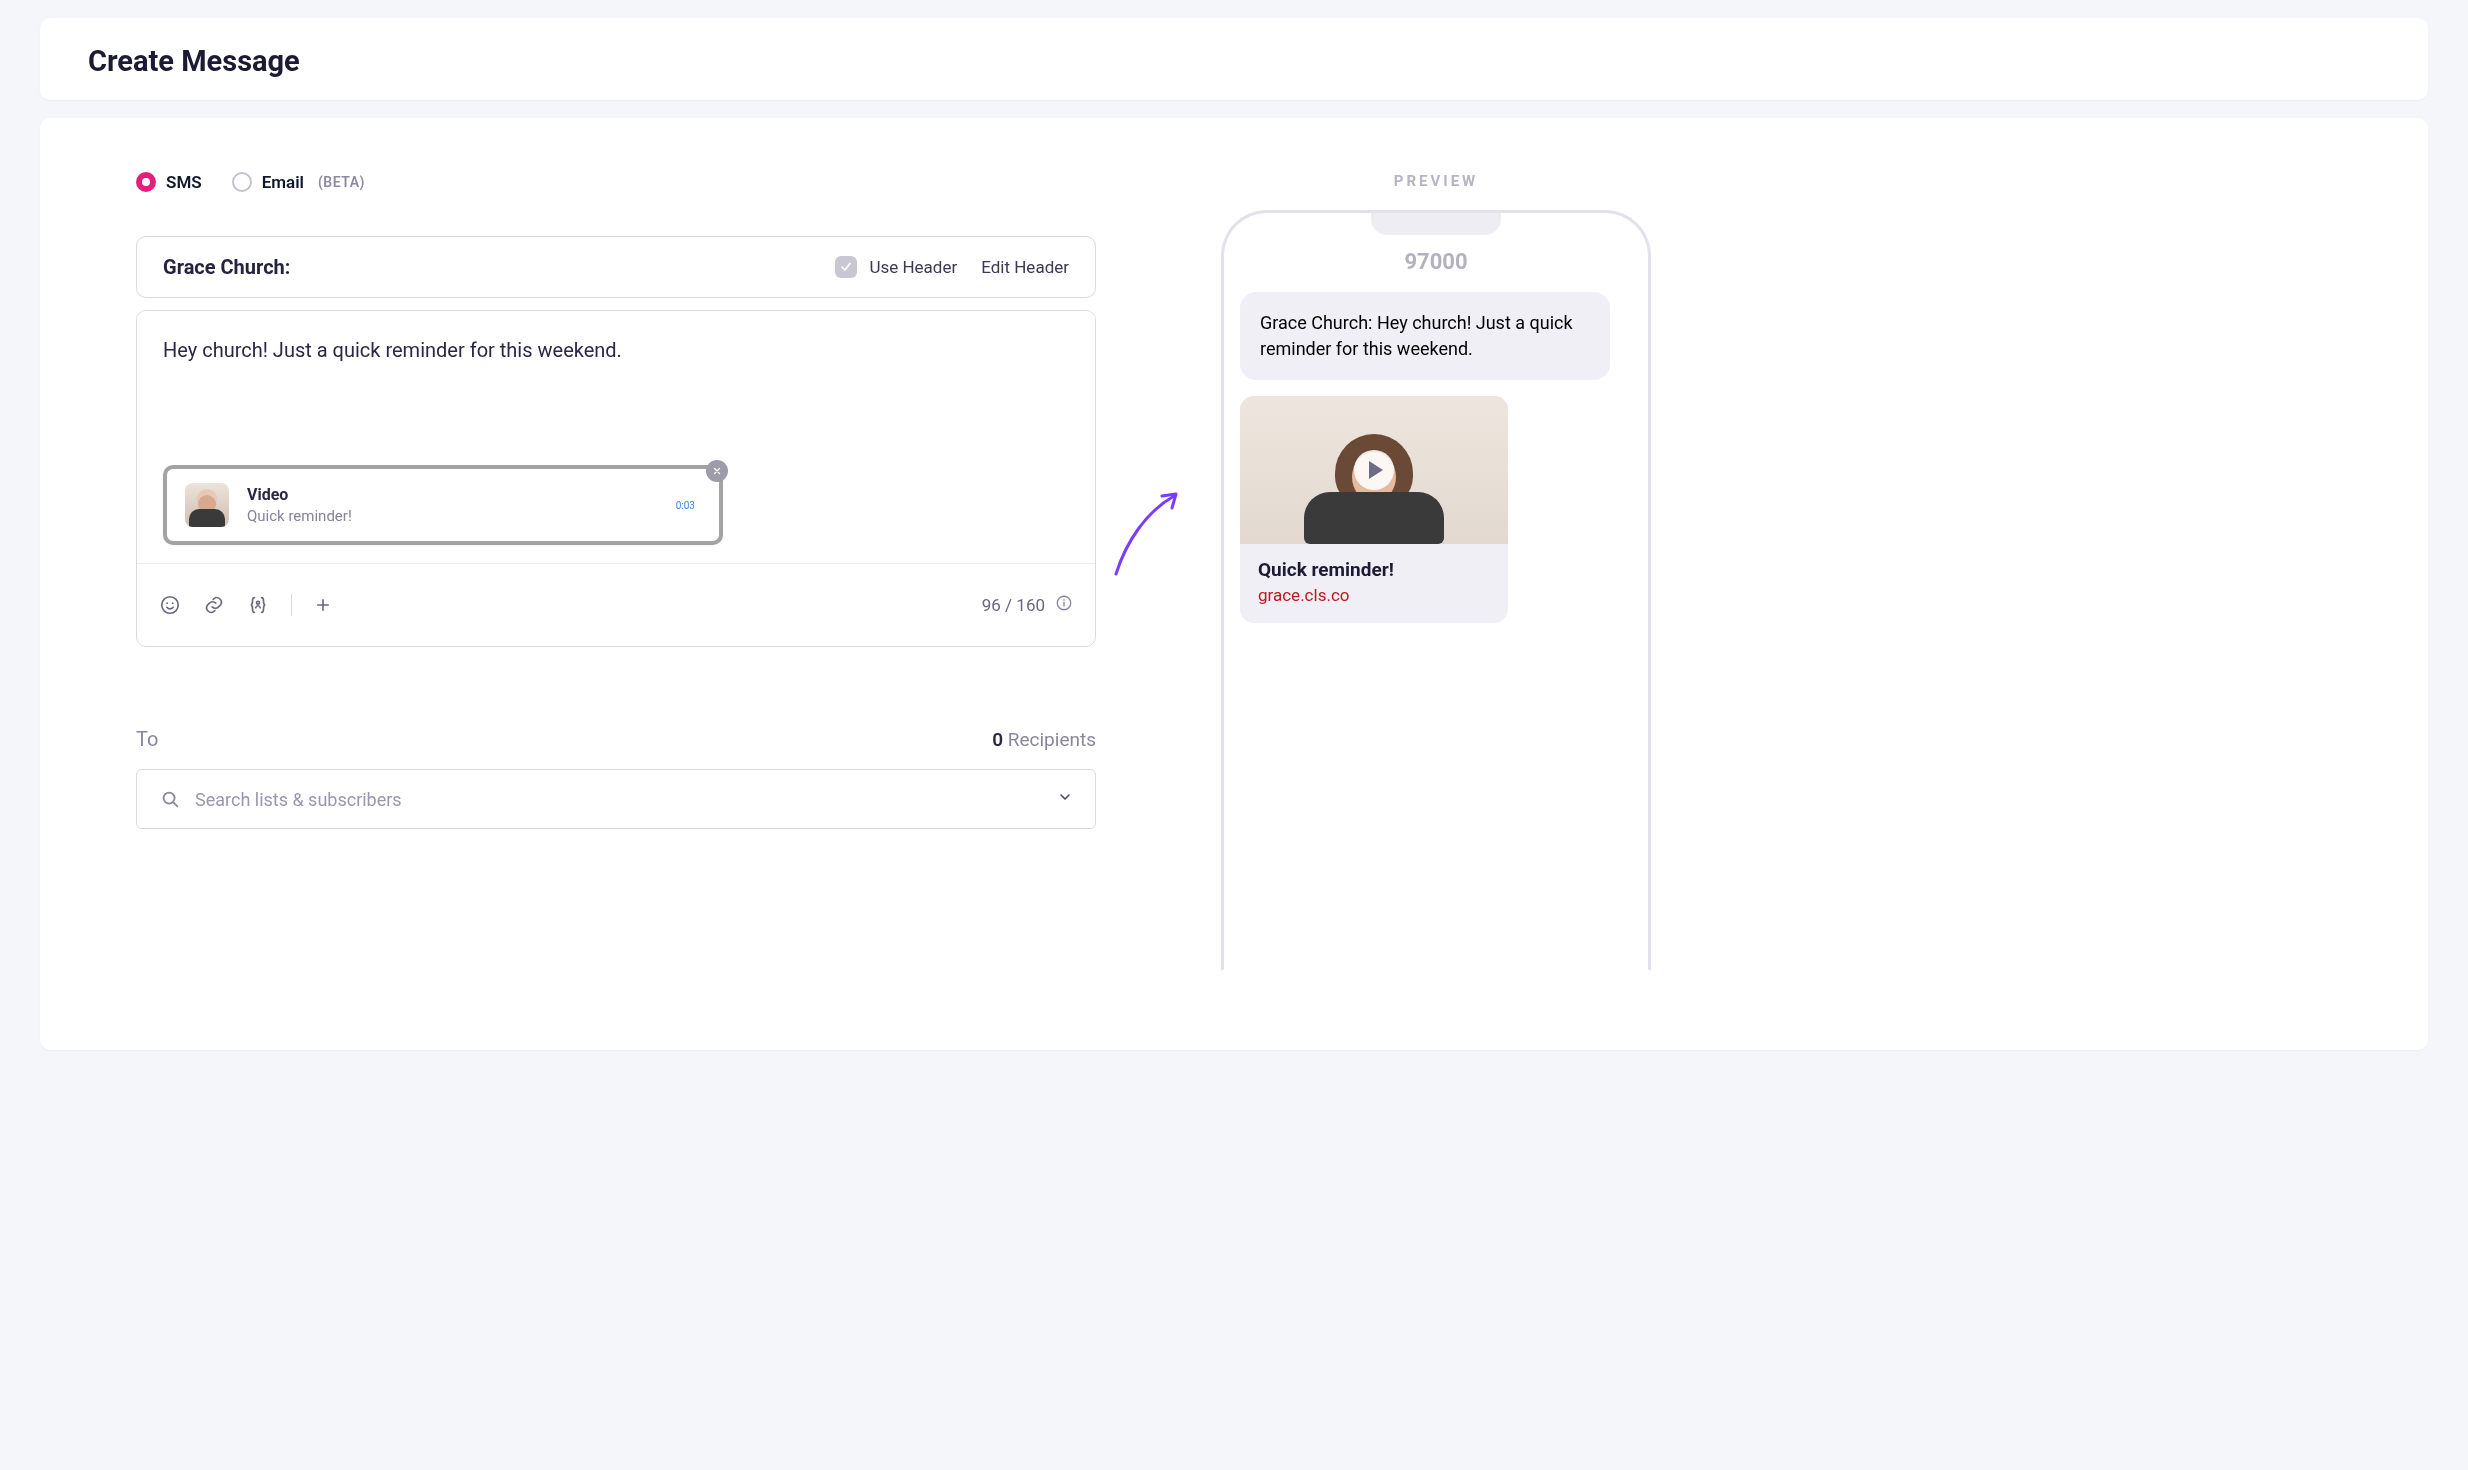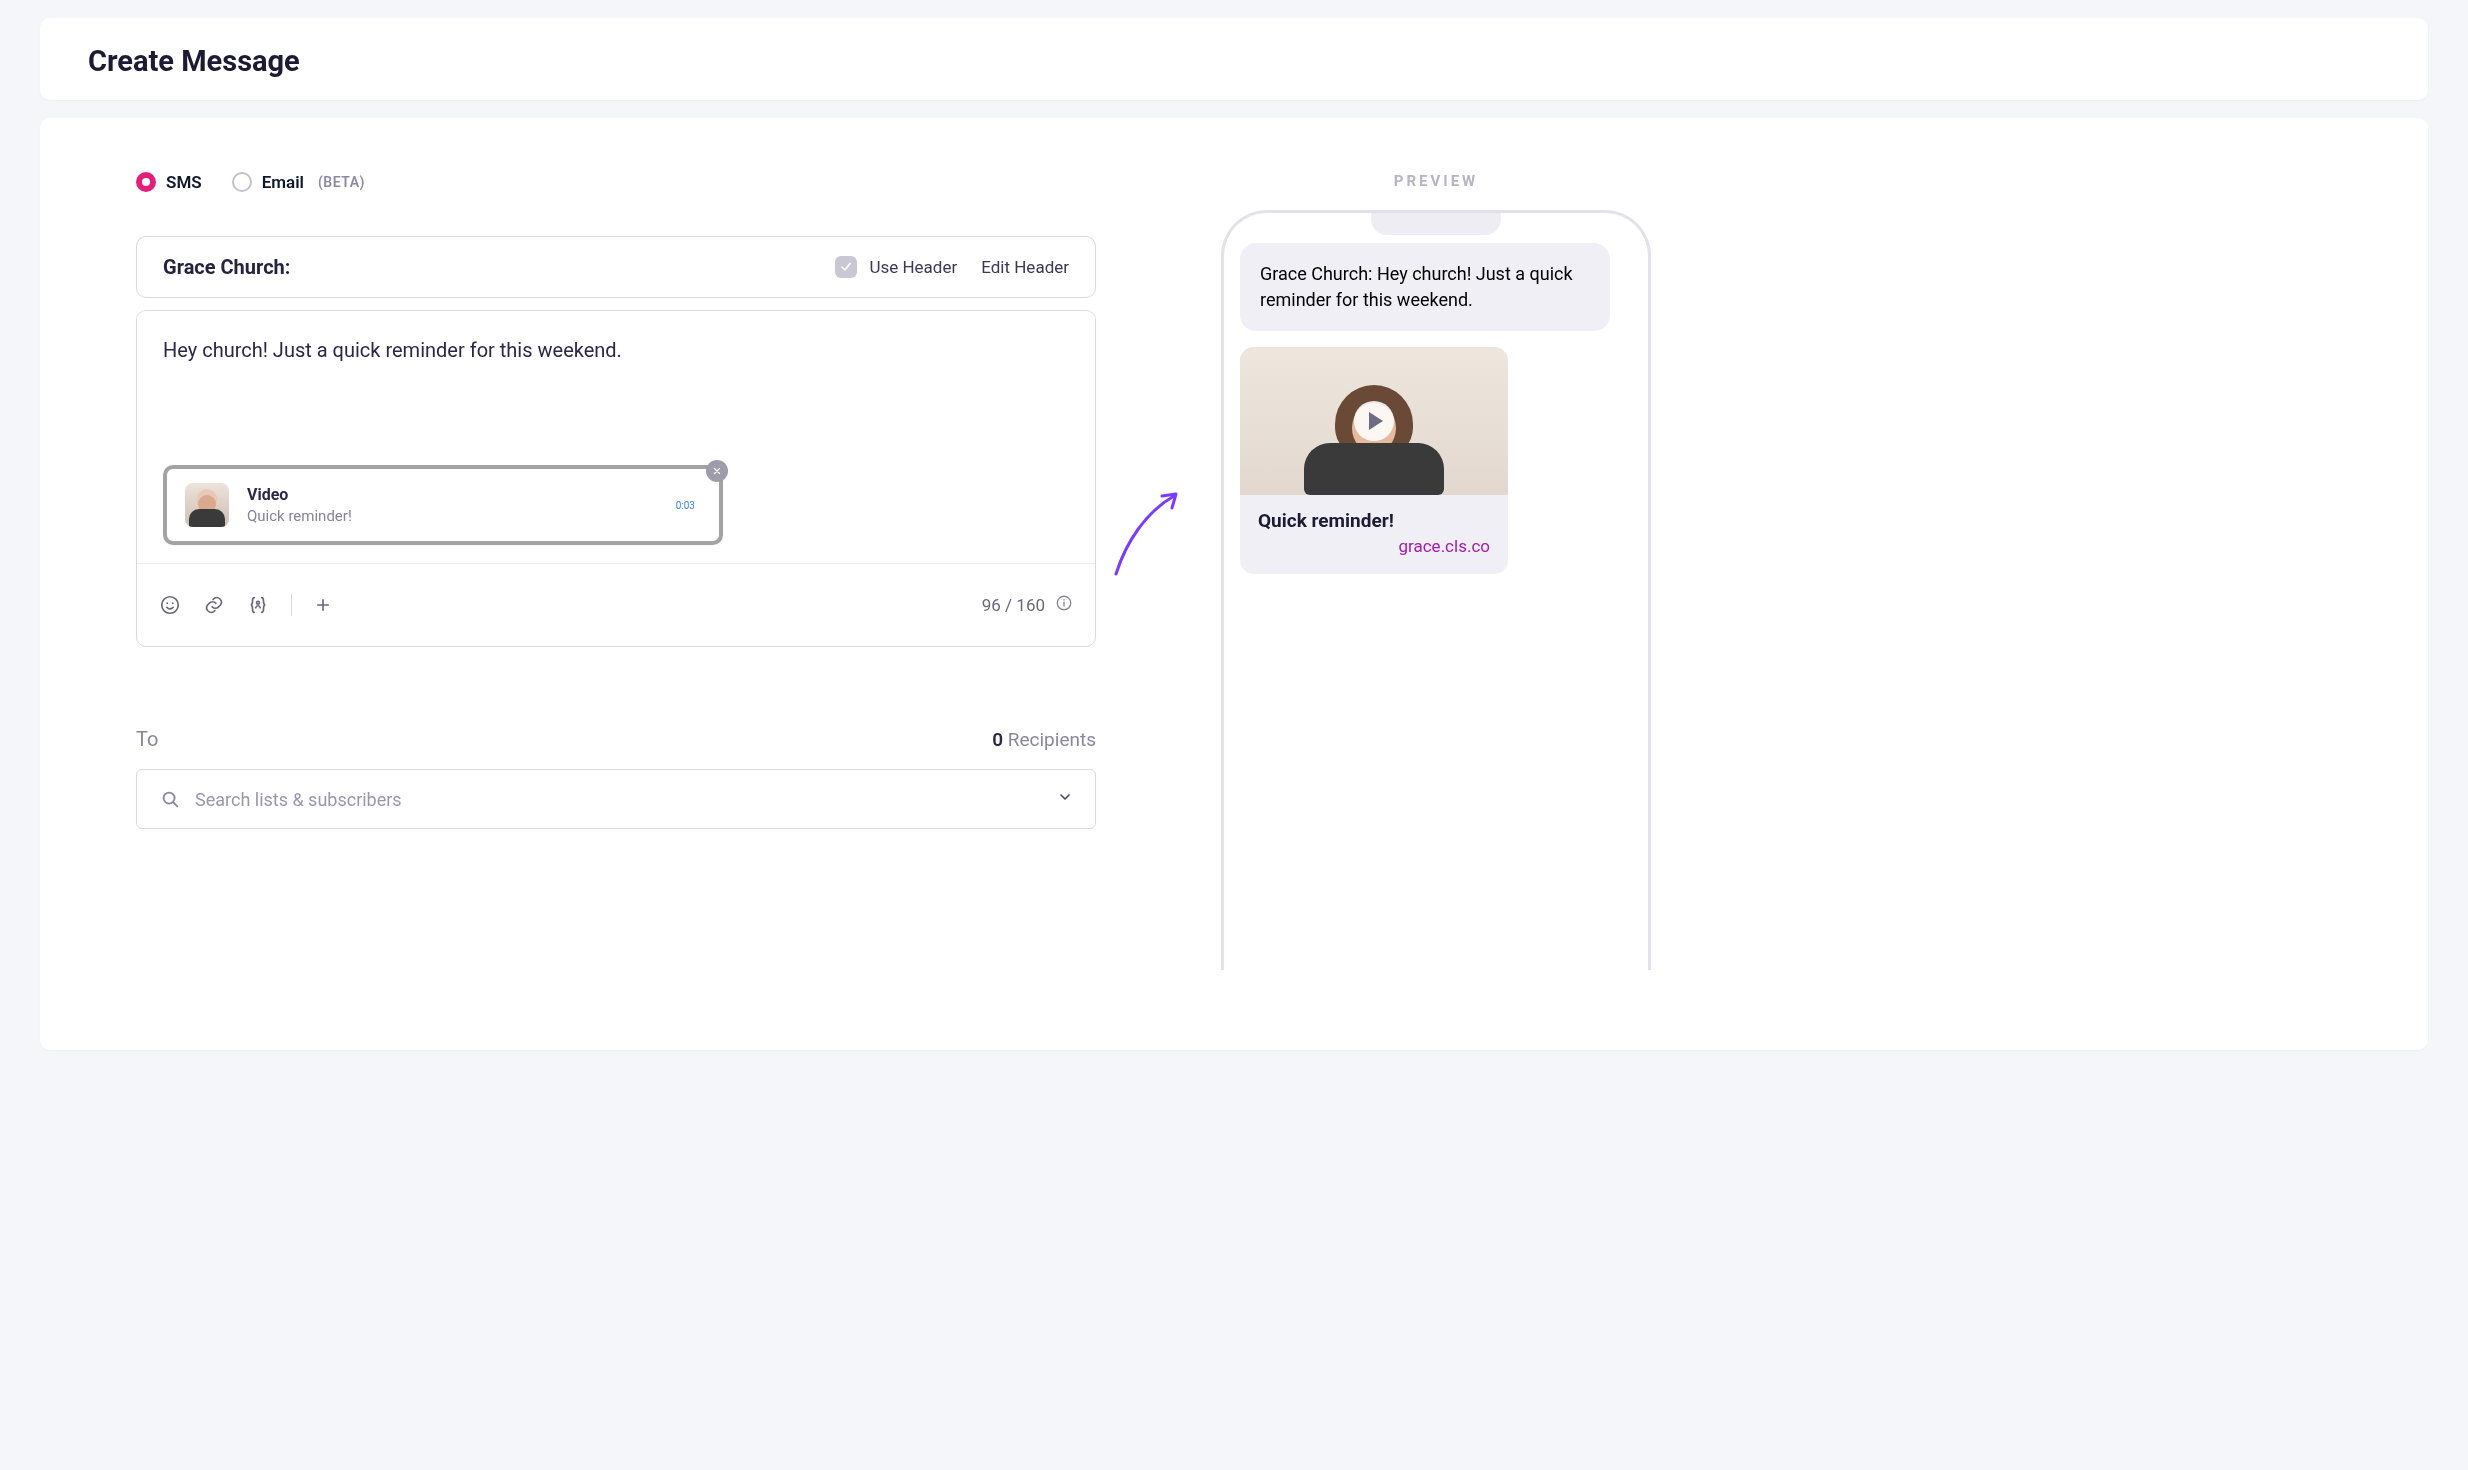--- a/index.html
+++ b/index.html
@@ -213,21 +213,21 @@
     position:absolute; width:40px; height:40px; border-radius:50%;
     background:rgba(255,255,255,.88);
     display:flex; align-items:center; justify-content:center;
   }
   .play::after{
     content:""; border-left:14px solid #6e6b84; border-top:9px solid transparent; border-bottom:9px solid transparent;
     margin-left:4px;
   }
   .preview-meta { padding: 14px 18px 18px 18px;}
   .preview-title { font-size:19px; font-weight:700; color:#1d1b34; }
-  .preview-link { font-size:17px; color:#a21caf; margin-top:4px;text-align:right;}
+  .preview-link { font-size:17px; color:#b91c1c; margin-top:4px;}
 
   .arrow {
     position:absolute; left:-78px; top:310px;
   }
   .arrow svg{ width:80px; height:100px; }
 
 </style>
 </head>
 <body>
 
@@ -351,20 +351,21 @@
         </div>
       </div>
 
     </div>
 
     <div class="right-col">
       <div class="preview-label">PREVIEW</div>
 
       <div class="phone">
         <div class="notch"></div>
+        <div class="phone-number">97000</div>
         <div class="bubble">Grace Church: Hey church! Just a quick reminder for this weekend.</div>
         <div class="preview-card">
           <div class="preview-media">
             <div class="person">
               <div class="hair"></div>
               <div class="face"></div>
               <div class="body"></div>
             </div>
             <div class="play"></div>
           </div>

